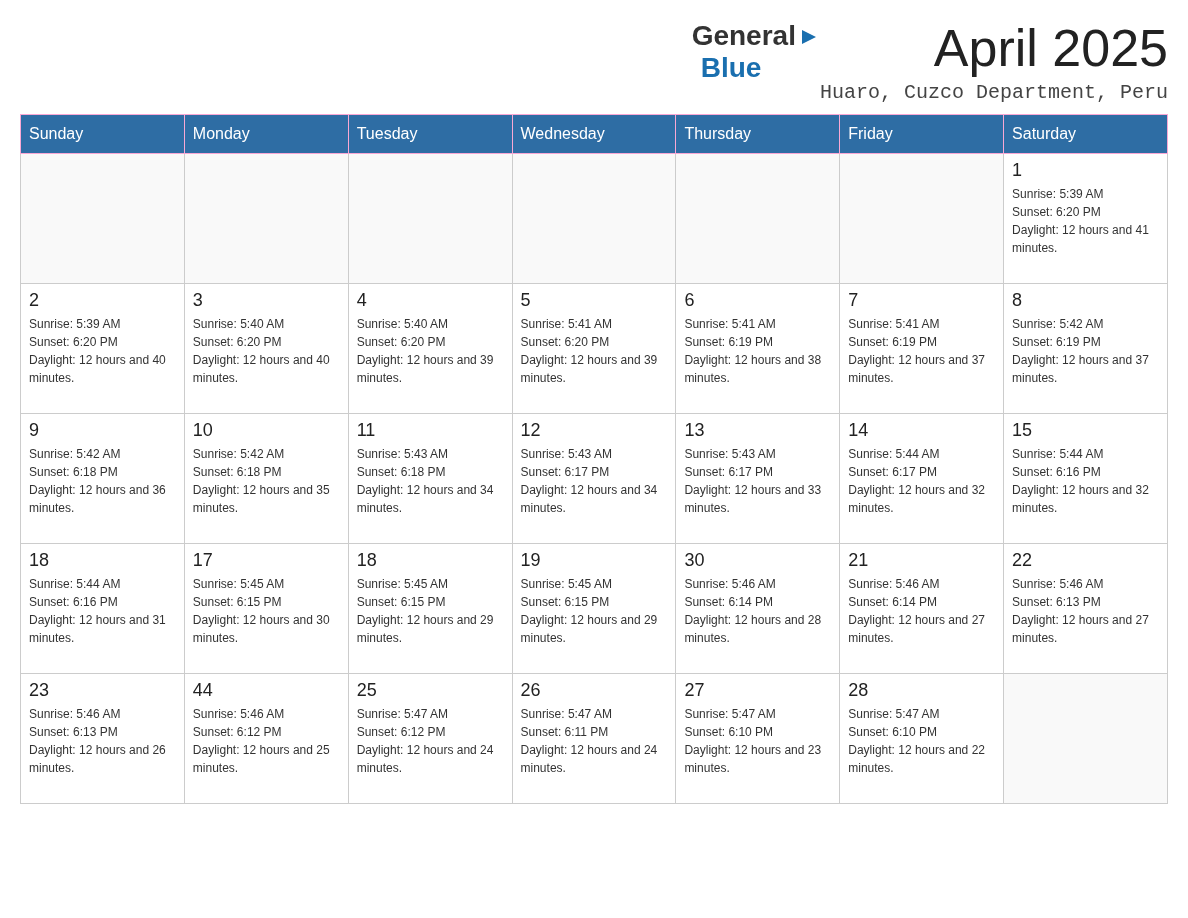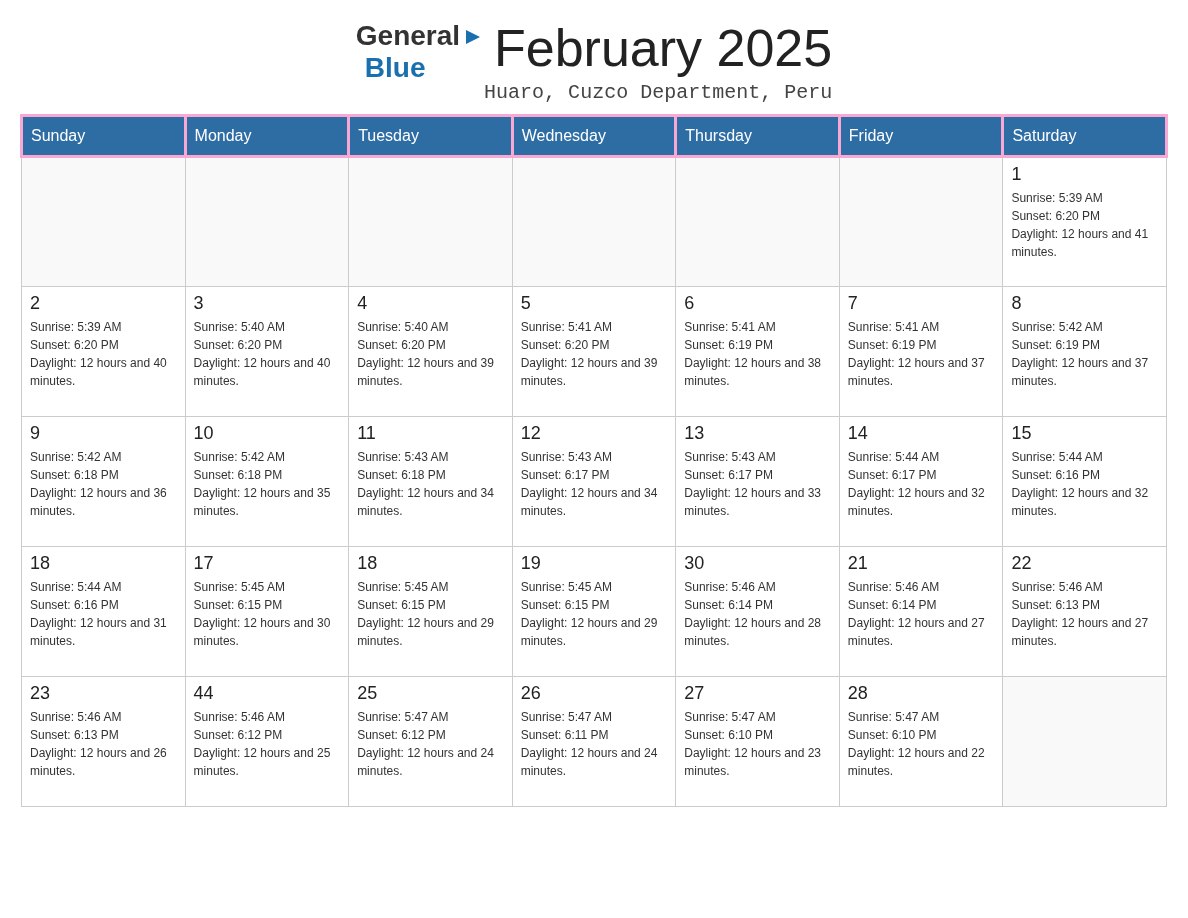--- a/index.html
+++ b/index.html
@@ -5,21 +5,21 @@
     * { box-sizing: border-box; margin: 0; padding: 0; }
     body {
       font-family: Arial, sans-serif;
       background: #fff;
       padding: 20px;
       width: 1188px;
       min-height: 918px;
     }
     .header {
       display: flex;
-      justify-content: center;
+      justify-content: flex-end;
       align-items: flex-start;
       margin-bottom: 10px;
     }
     .logo-text-general {
       font-size: 28px;
       font-weight: bold;
       color: #333;
     }
     .logo-wrapper {
       display: flex;
@@ -56,21 +56,21 @@
       border-collapse: collapse;
       margin-top: 10px;
     }
     .calendar thead th {
       background-color: #2e6da4;
       color: #fff;
       padding: 10px 8px;
       font-size: 16px;
       font-weight: normal;
       text-align: left;
-      border: 3px solid #f9a8d4;
+      border: 1px solid #f9a8d4;
     }
     .calendar tbody td {
       vertical-align: top;
       border: 1px solid #ccc;
       padding: 6px 8px;
       width: 14.28%;
       min-height: 110px;
       height: 130px;
     }
     .day-number {
@@ -98,21 +98,21 @@
   <div class="logo-wrapper">
     <div class="logo-line1">
       <span class="logo-text-general">General</span>
       <svg width="22" height="22" viewBox="0 0 22 22" style="margin-left:2px;margin-top:2px;">
         <polygon points="4,4 18,11 4,18" fill="#1a6faf"></polygon>
       </svg>
     </div>
     <div class="logo-line2">Blue</div>
   </div>
   <div class="title-section">
-    <div class="calendar-title">February 2025</div>
+    <div class="calendar-title">April 2025</div>
     <div class="calendar-subtitle">Huaro, Cuzco Department, Peru</div>
   </div>
 </div>
 
 <table class="calendar">
   <thead>
     <tr>
     <th>Sunday</th>
         <th>Monday</th>
         <th>Tuesday</th>

